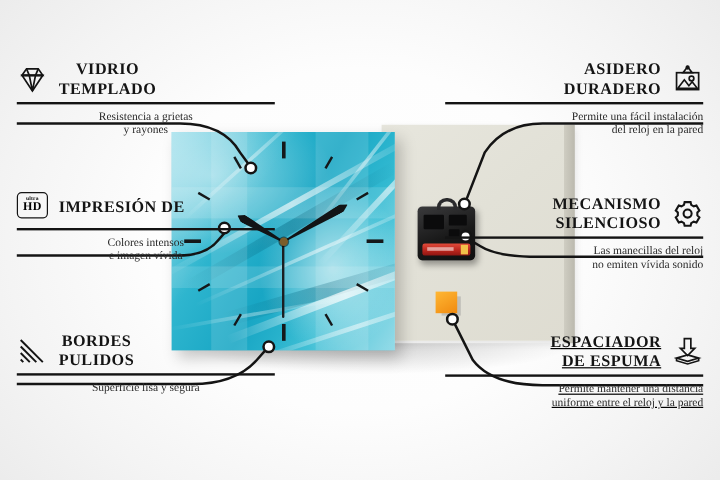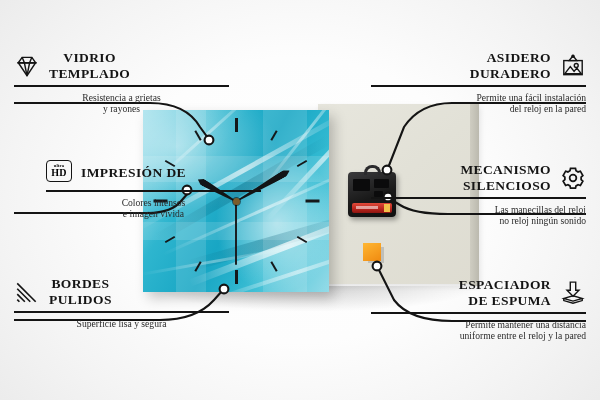--- a/index.html
+++ b/index.html
@@ -115,25 +115,25 @@
 
   .hd-box{
     width:26px; height:22px; border:1.8px solid #141414; border-radius:4px;
     display:flex; flex-direction:column; align-items:center; justify-content:center; line-height:1;
   }
   .hd-box .u{ font-size:4.6px; font-weight:bold; letter-spacing:.2px; }
   .hd-box .h{ font-size:10px; font-weight:bold; letter-spacing:.3px; }
 
   
   #feat-vidrio      { left:14px;  top:50px; }
-  #feat-impresion   { left:14px;  top:160px;margin-left:32px; }
+  #feat-impresion   { left:14px;  top:160px; }
   #feat-bordes      { left:14px;  top:276px; }
   #feat-asidero     { left:371px; top:50px; }
   #feat-mecanismo   { left:371px; top:162px; }
-  #feat-espaciador  { left:371px; top:277px; }
+  #feat-espaciador  { left:371px; top:277px;text-decoration:underline; }
 
   .connectors{ position:absolute; inset:0; pointer-events:none; }
 </style>
 </head>
 <body>
 
 <div class="stage">
 
   <div class="back-panel"></div>
   <div class="panel-edge"></div>
@@ -305,21 +305,21 @@
         </svg>
       </span>
       <span class="f-title">
         <span>MECANISMO</span>
         <span class="l2">SILENCIOSO</span>
       </span>
     </div>
     <div class="f-rule"></div>
     <div class="f-sub">
       <span>Las manecillas del reloj</span><br>
-      <span>no reloj ningún sonido</span>
+      <span>no emiten vívida sonido</span>
     </div>
   </div>
 
   <div class="feature right" id="feat-espaciador">
     <div class="f-head">
       <span class="f-icon">
         <svg viewBox="0 0 24 24" fill="none" stroke="#141414" stroke-width="1.3">
           <path d="M9.5 2 h5 v7.5 h3 L12 15 L6.5 9.5 h3 Z"></path>
           <path d="M12 14.5 L20.5 17 L12 19.5 L3.5 17 Z"></path>
           <path d="M3.5 17 v2 L12 21.5 L20.5 19 v-2"></path>

